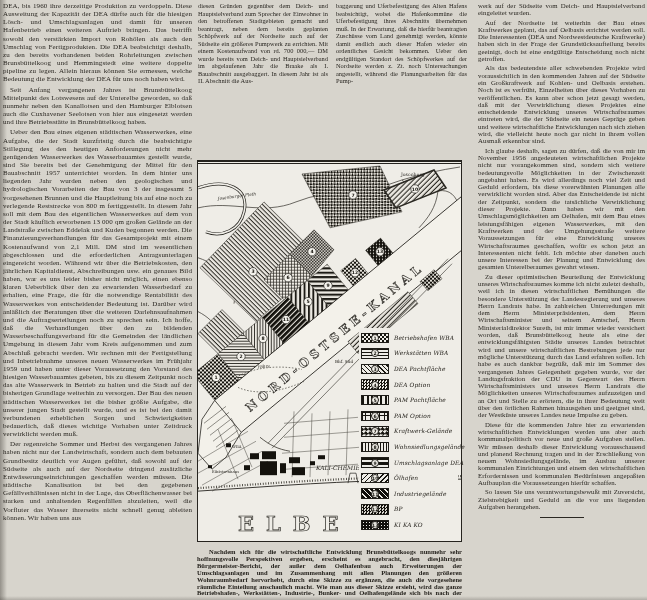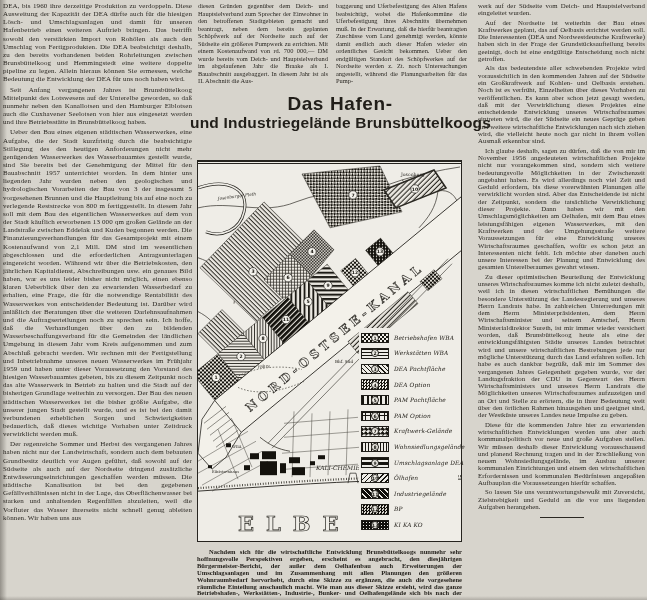--- a/index.html
+++ b/index.html
@@ -94,24 +94,20 @@
     <p class="ind">Der regenreiche Sommer und Herbst des vergangenen Jahres haben nicht nur der Landwirtschaft, sondern auch dem bebauten Grundbesitz deutlich vor Augen geführt, daß sowohl auf der Südseite als auch auf der Nordseite dringend zusätzliche Entwässerungseinrichtungen geschaffen werden müssen. Die städtische Kanalisation ist bei den gegebenen Gefällverhältnissen nicht in der Lage, das Oberflächenwasser bei starken und anhaltenden Regenfällen abzuleiten, weil die Vorfluter das Wasser ihrerseits nicht schnell genug ableiten können. Wir haben uns aus</p>
   </div>
 
   <div class="tcol col2">
     <p>diesen Gründen gegenüber dem Deich- und Hauptsielverband zum Sprecher der Einwohner in den betroffenen Stadtgebieten gemacht und beantragt, neben dem bereits geplanten Schöpfwerk auf der Nordseite auch auf der Südseite ein größeres Pumpwerk zu errichten. Mit einem Kostenaufwand von rd. 700 000,— DM wurde bereits vom Deich- und Hauptsielverband im abgelaufenen Jahr die Braake als I. Bauabschnitt ausgebaggert. In diesem Jahr ist als II. Abschnitt die Aus-</p>
   </div>
   <div class="tcol col3">
     <p>baggerung und Uferbefestigung des Alten Hafens beabsichtigt, wobei die Hafenkommüne die Uferbefestigung ihres Abschnitts übernehmen muß. In der Erwartung, daß die hierfür beantragten Zuschüsse vom Land genehmigt werden, könnte damit endlich auch dieser Hafen wieder ein ordentliches Gesicht bekommen. Ueber den endgültigen Standort des Schöpfwerkes auf der Nordseite werden z. Zt. noch Untersuchungen angestellt, während die Planungsarbeiten für das Pump-</p>
   </div>
 
-  <div class="headline">
-    <div class="h1">Das Hafen-</div>
-    <div class="h2">und Industriegelände Brunsbüttelkoogs</div>
-  </div>
 
   <div class="figure">
     <svg id="map-svg" viewBox="0 0 263 380" preserveAspectRatio="none">
       <defs>
         <pattern id="pDiag" width="3.2" height="3.2" patternTransform="rotate(45)" patternUnits="userSpaceOnUse">
           <rect width="3.2" height="3.2" fill="#ece9e2"></rect>
             <rect width="3.2" height="1" fill="#2a2822"></rect>
         </pattern>
         <pattern id="pDiag2" width="3.6" height="3.6" patternTransform="rotate(135)" patternUnits="userSpaceOnUse">
           <rect width="3.6" height="3.6" fill="#ece9e2"></rect>

